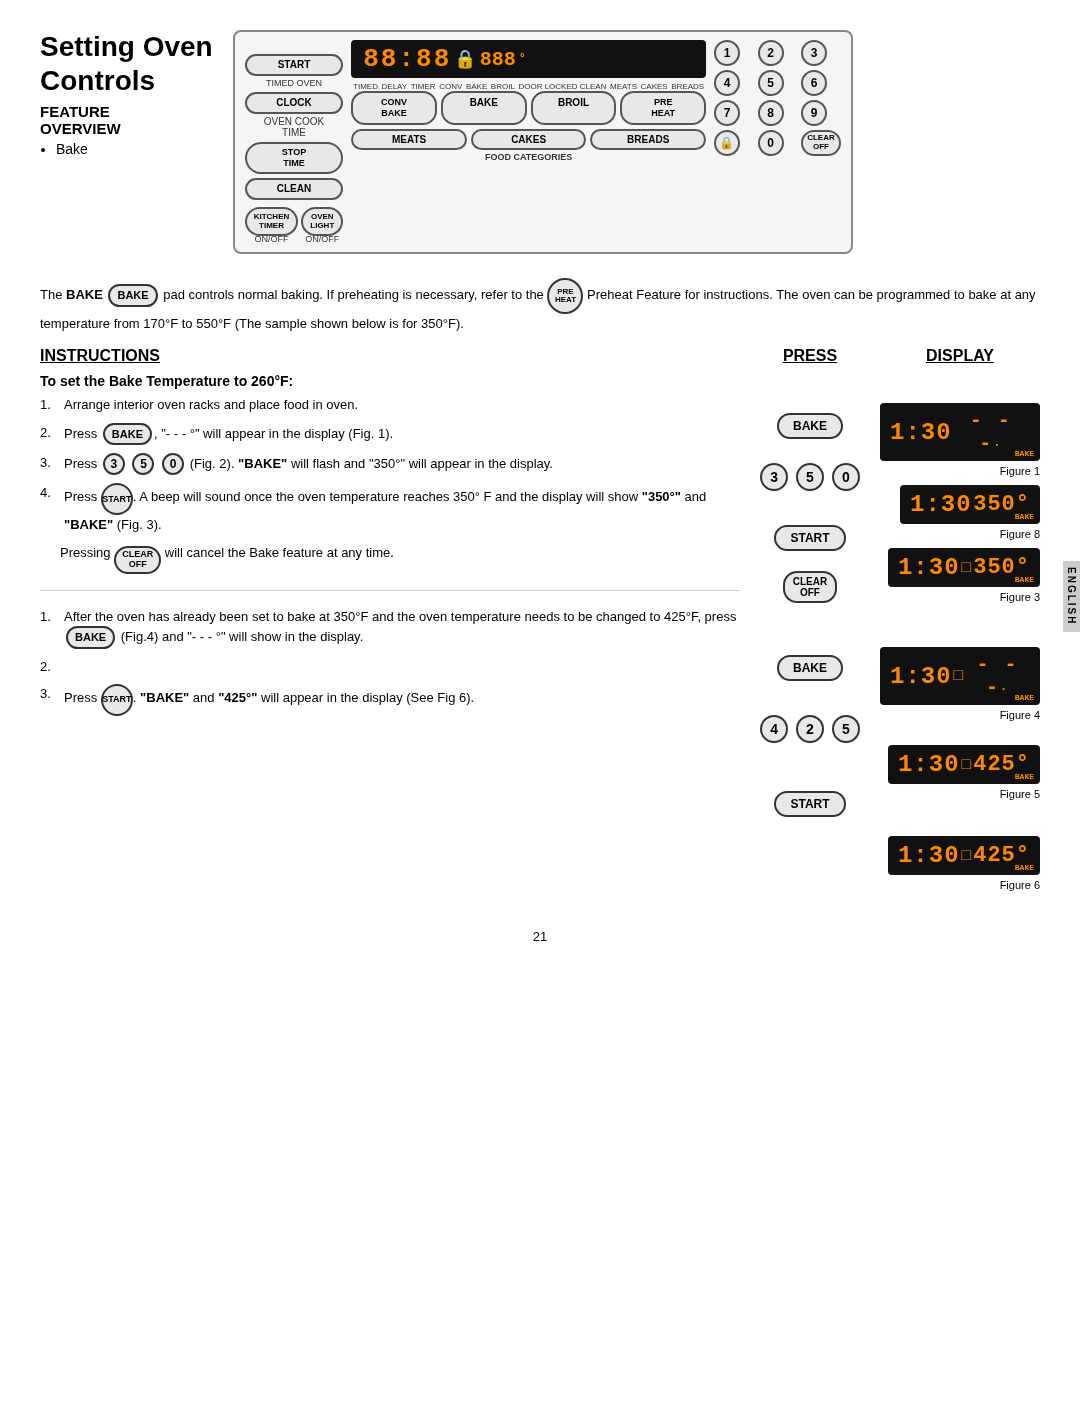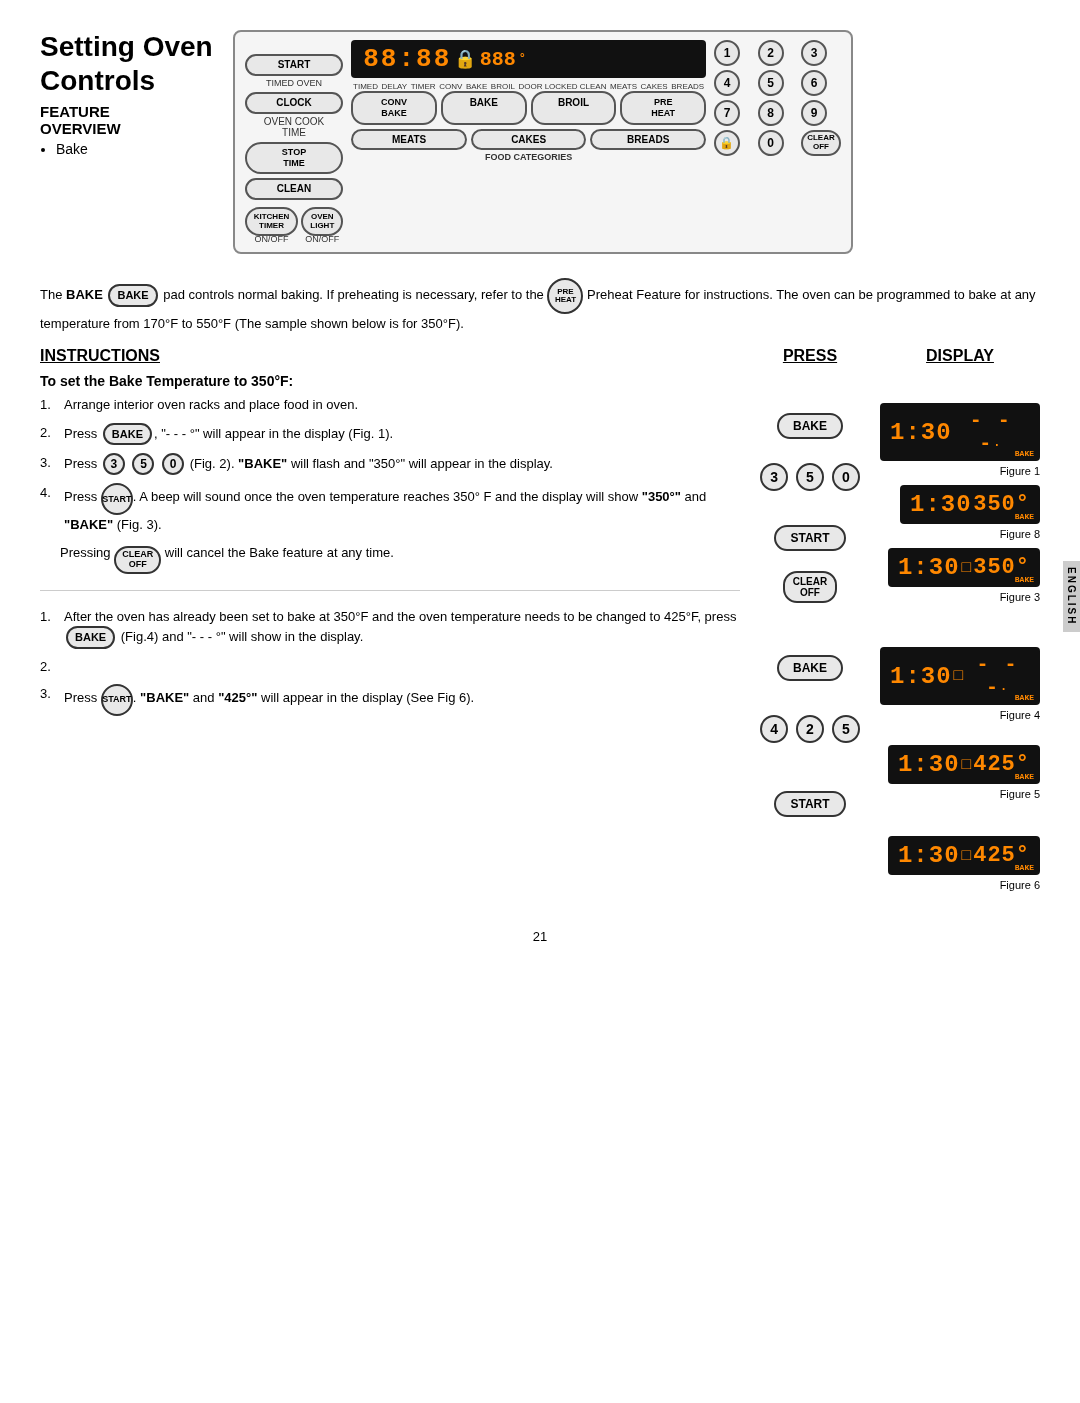--- a/index.html
+++ b/index.html
@@ -561,21 +561,21 @@
       <span>PRE</span>
         <span>HEAT</span>
     </span>
     Preheat Feature for instructions. The oven can be programmed to bake at any temperature from 170°F to 550°F (The sample shown below is for 350°F).
   </p>
 
   <div class="instructions-layout">
 
     <div class="instructions-col">
       <div class="col-header col-header-left">INSTRUCTIONS</div>
-      <div class="subsection-title">To set the Bake Temperature to 350°F:</div>
+      <div class="subsection-title">To set the Bake Temperature to 260°F:</div>
       <ol class="step-list">
         <li>
           <span class="step-num">1.</span>
           <span>Arrange interior oven racks and place food in oven.</span>
         </li>
         <li>
           <span class="step-num">2.</span>
           <span>Press <span class="press-btn-inline">BAKE</span>, "- - - °" will appear in the display (Fig. 1).</span>
         </li>
         <li>

